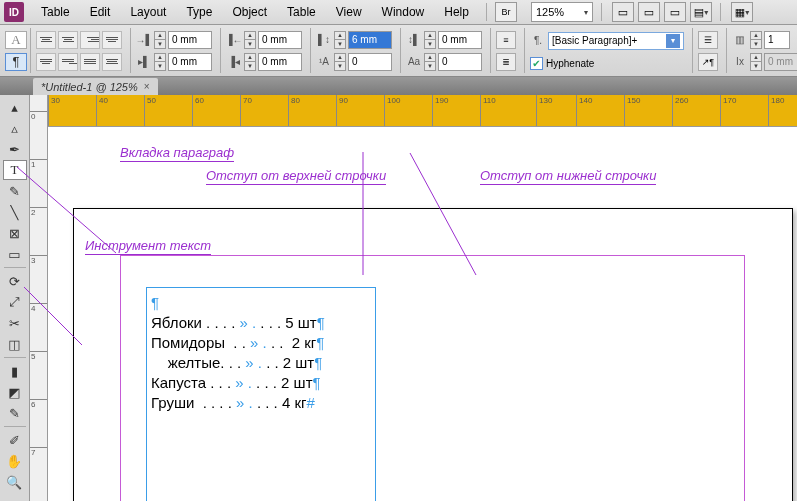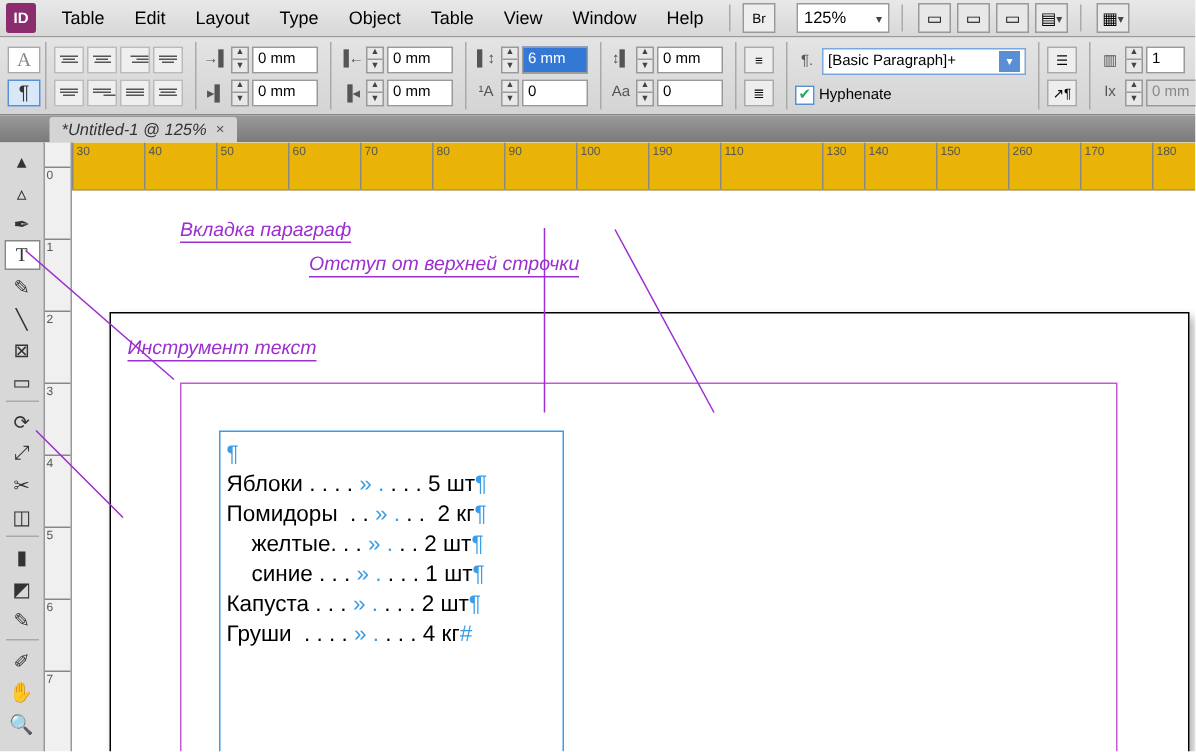--- a/index.html
+++ b/index.html
@@ -294,45 +294,45 @@
       <div class="tick" style="left:0px">30</div>
       <div class="tick" style="left:48px">40</div>
       <div class="tick" style="left:96px">50</div>
       <div class="tick" style="left:144px">60</div>
       <div class="tick" style="left:192px">70</div>
       <div class="tick" style="left:240px">80</div>
       <div class="tick" style="left:288px">90</div>
       <div class="tick" style="left:336px">100</div>
       <div class="tick" style="left:384px">190</div>
       <div class="tick" style="left:432px">110</div>
-      <div class="tick" style="left:500px">130</div>
+      <div class="tick" style="left:488px">130</div>
       <div class="tick" style="left:528px">140</div>
       <div class="tick" style="left:576px">150</div>
       <div class="tick" style="left:624px">260</div>
       <div class="tick" style="left:672px">170</div>
       <div class="tick" style="left:720px">180</div>
     </div>
 
     <div class="page"></div>
     <div class="margin-guide"></div>
     <div class="text-frame">
       <div class="tf-line" style="height:20px"><span class="pilc">¶</span></div>
       <div id="doc-lines">
           <div class="tf-line"><span>Яблоки . . . .</span><span class="dot-b"> » . </span><span>. . . 5 шт</span><span class="pilc">¶</span></div>
           <div class="tf-line"><span>Помидоры  . .</span><span class="dot-b"> » . </span><span>. .  2 кг</span><span class="pilc">¶</span></div>
           <div class="tf-line"><span>    желтые. . .</span><span class="dot-b"> » . </span><span>. . 2 шт</span><span class="pilc">¶</span></div>
-          <div class="tf-line"><span>    синие . . .</span><span class="dot-b"> » . </span><span>. . . 1 шт</span><span class="pilc">¶</span></div>
           <div class="tf-line"><span>Капуста . . .</span><span class="dot-b"> » . </span><span>. . . 2 шт</span><span class="pilc">¶</span></div>
           <div class="tf-line"><span>Груши  . . . .</span><span class="dot-b"> » . </span><span>. . . 4 кг</span><span class="pilc">#</span></div>
         </div>
     </div>
 
     <div class="annotation" style="top:50px;left:72px">Вкладка параграф</div>
     <div class="annotation" style="top:73px;left:158px">Отступ от верхней строчки</div>
-    <div class="annotation" style="top:129px;left:37px">Инструмент текст</div>
+    <div class="annotation" style="top:73px;left:432px">Отступ от нижней строчки</div>
+    <div class="annotation" style="top:143px;left:37px">Инструмент текст</div>
   </div>
 </div>
 
 <svg class="ann" width="797" height="501">
   <line x1="17" y1="72" x2="116" y2="158" stroke="#9b2fcf" stroke-width="1"></line>
   <line x1="363" y1="57" x2="363" y2="180" stroke="#9b2fcf" stroke-width="1"></line>
   <line x1="410" y1="58" x2="476" y2="180" stroke="#9b2fcf" stroke-width="1"></line>
   <line x1="24" y1="192" x2="82" y2="250" stroke="#9b2fcf" stroke-width="1"></line>
 </svg>
 

